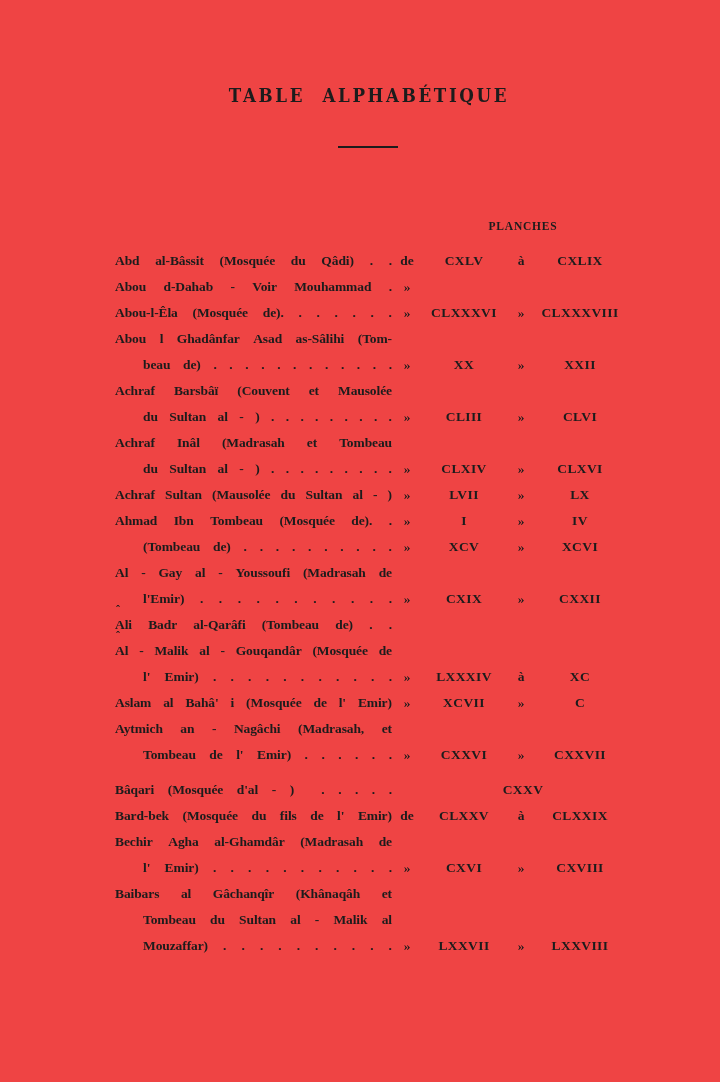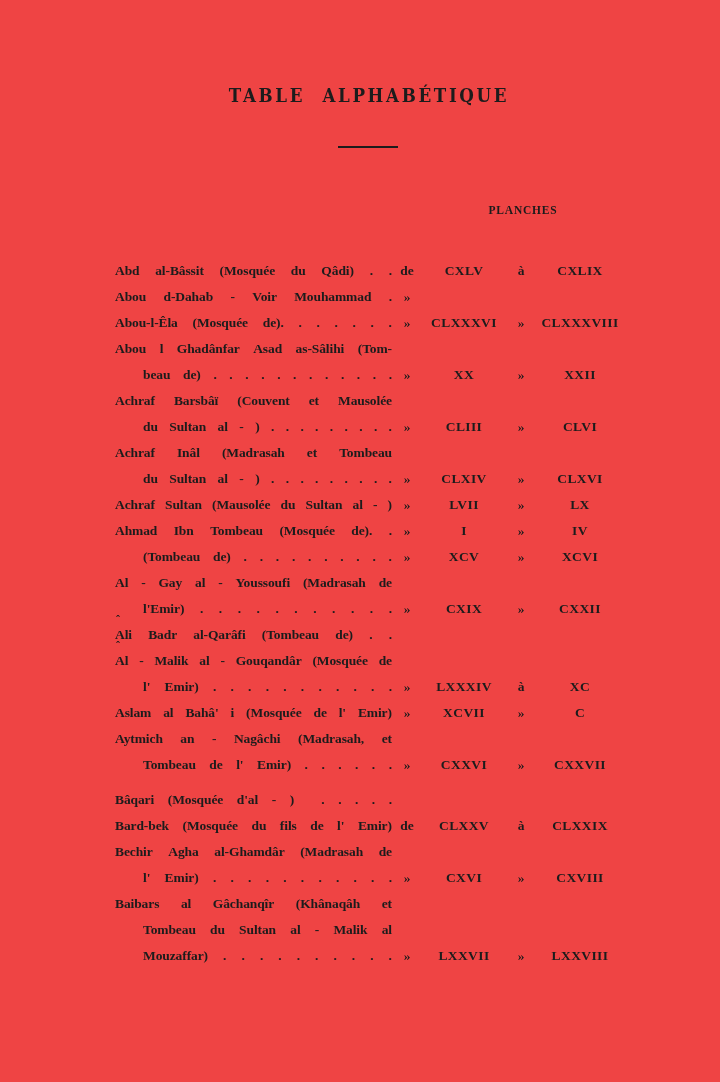--- a/index.html
+++ b/index.html
@@ -19,26 +19,26 @@
     font-size:19px;
     letter-spacing:3px;
     word-spacing:10px;
     transform:translateX(9px) scaleX(0.88);
   }
   .rule{
     position:absolute;top:146px;left:338px;
     width:60px;height:2px;background:#1c1c1c;
   }
   .planches-label{
-    position:absolute;top:204px;left:422px;width:202px;
+    position:absolute;top:220px;left:422px;width:202px;
     text-align:center;
     font-weight:700;font-size:11.5px;letter-spacing:0.8px;font-family:Liberation Serif, serif;
   }
   .entries{
-    position:absolute;top:258px;left:115px;width:509px;
+    position:absolute;top:248px;left:115px;width:509px;
     font-weight:700;font-size:13.5px;letter-spacing:-0.1px;
   }
   .row{display:flex;align-items:flex-end;}
   .row.gap{margin-top:9px;}
   .entry{width:277px;position:relative;}
   .l{display:flex;justify-content:space-between;line-height:26px;white-space:pre;}
   .l.cont{padding-left:28px;text-align:right;}
   .hat{
     position:absolute;top:-7px;left:1px;
     font-size:12px;line-height:10px;font-weight:700;
@@ -187,20 +187,21 @@
         <div class="c m1">»</div>
         <div class="c n1">CXXVI</div>
         <div class="c m2">»</div>
         <div class="c n2">CXXVII</div>
       </div>
       <div class="row gap">
         <div class="entry">
           <div class="l"><span>Bâqari</span><span>(Mosquée</span><span>d'al</span><span>-</span><span>)</span><span></span><span>.</span><span>.</span><span>.</span><span>.</span><span>.</span></div>
         </div>
         <div class="c m1"></div>
+        <div class="c ncenter">CXXV</div>
       </div>
       <div class="row">
         <div class="entry">
           <div class="l"><span>Bard-bek</span><span>(Mosquée</span><span>du</span><span>fils</span><span>de</span><span>l'</span><span>Emir)</span></div>
         </div>
         <div class="c m1">de</div>
         <div class="c n1">CLXXV</div>
         <div class="c m2">à</div>
         <div class="c n2">CLXXIX</div>
       </div>

